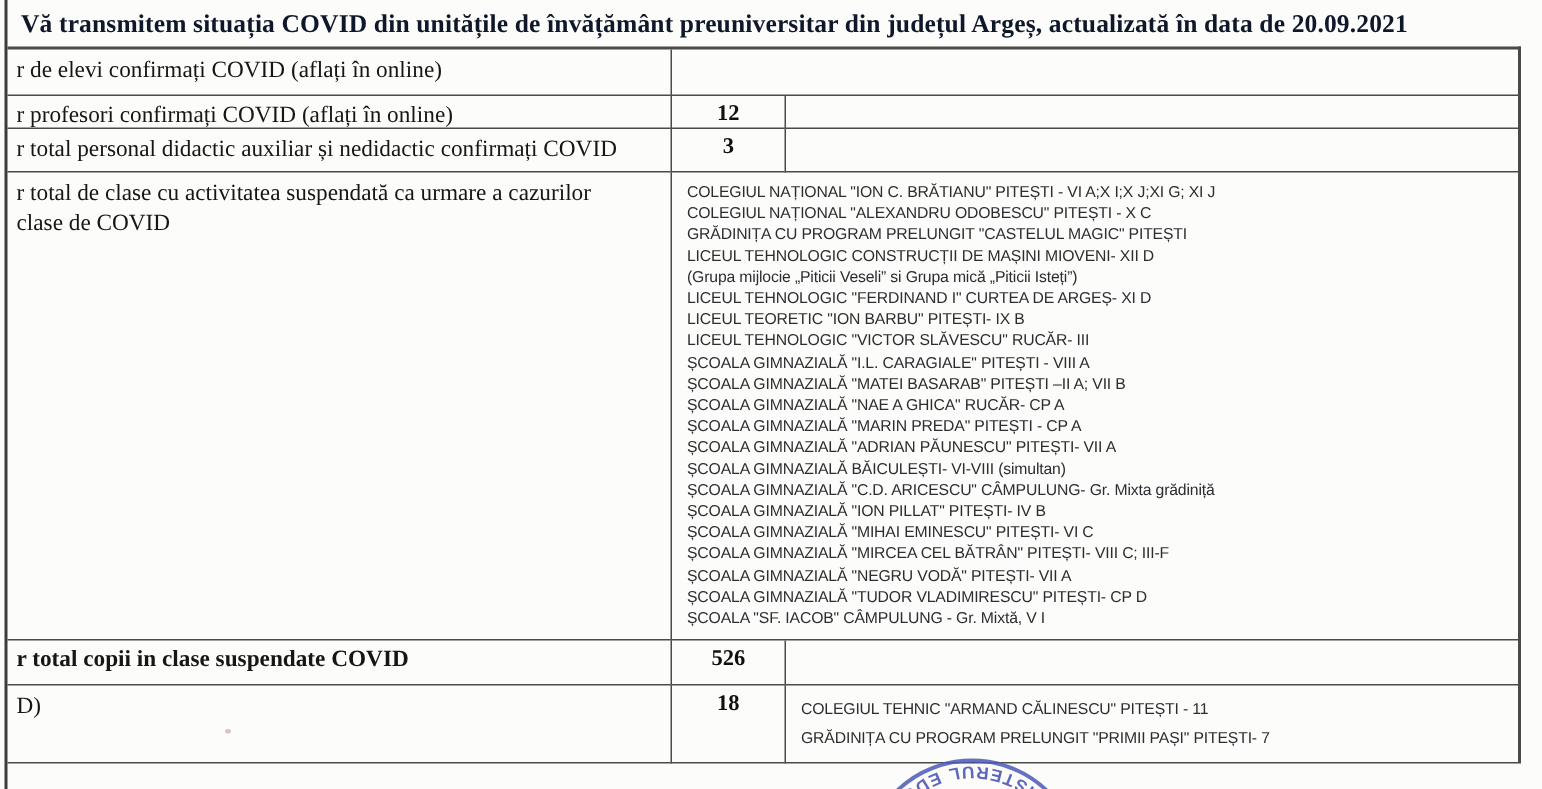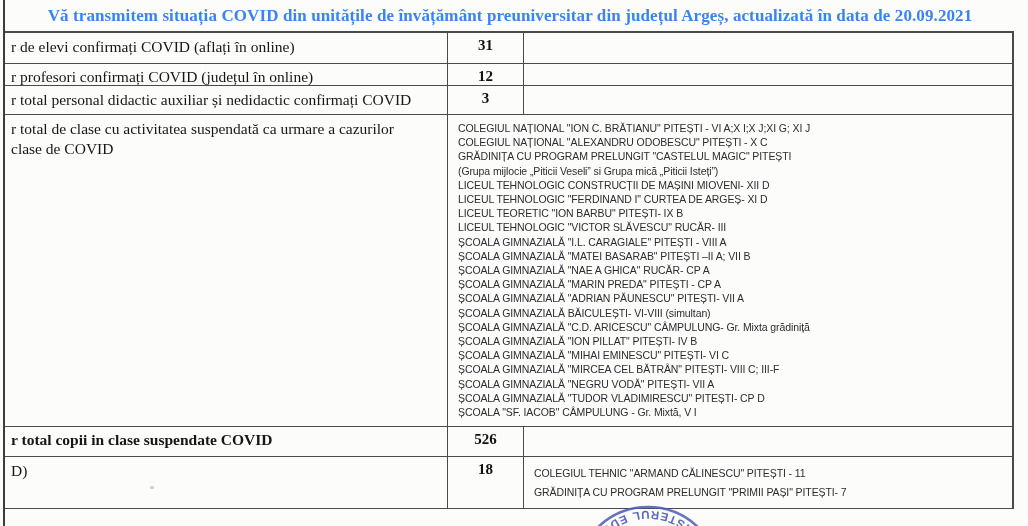--- a/index.html
+++ b/index.html
@@ -10,25 +10,24 @@
     overflow:hidden;
     font-family:"Liberation Serif", serif;
     color:#131313;
   }
   .page-edge-line{
     position:absolute;left:3px;top:0;bottom:0;width:2px;
     background:#3c3c3c;
   }
   .doc-title{
     position:absolute;top:6px;left:14px;right:22px;
-    text-align:center;
     font-weight:bold;
     font-size:17px;
     letter-spacing:.1px;
-    color:#3b82f6;
+    color:#0f172a;
   }
   .covid-table{
     position:absolute;left:5px;top:31px;width:1007px;
     border-top:2px solid #4a4a4a;
     border-right:2px solid #4a4a4a;
   }
   .t-row{display:flex;}
   .t-row > div{box-sizing:border-box;border-bottom:1.6px solid #4a4a4a;}
   .cell-label{
     width:442px;flex:0 0 442px;
@@ -78,27 +77,26 @@
   <div class="page-edge-line"></div>
 
   <div class="doc-title">Vă transmitem situația COVID din unitățile de învățământ preuniversitar din județul Argeș, actualizată în data de 20.09.2021</div>
 
   <div class="covid-table">
 
     <div class="t-row r0">
       <div class="cell-label">
           <div class="line">r de elevi confirmați COVID (aflați în online)</div>
         </div>
-      <div class="cell-value">31</div>
       <div class="cell-details"></div>
     </div>
 
     <div class="t-row r1">
       <div class="cell-label">
-          <div class="line">r profesori confirmați COVID (județul în online)</div>
+          <div class="line">r profesori confirmați COVID (aflați în online)</div>
         </div>
       <div class="cell-value">12</div>
       <div class="cell-details"></div>
     </div>
 
     <div class="t-row r2">
       <div class="cell-label">
           <div class="line">r total personal didactic auxiliar și nedidactic confirmați COVID</div>
         </div>
       <div class="cell-value">3</div>
@@ -107,22 +105,22 @@
 
     <div class="t-row r3">
       <div class="cell-label">
           <div class="line">r total de clase cu activitatea suspendată ca urmare a cazurilor</div>
           <div class="line">clase de COVID</div>
         </div>
       <div class="cell-details">
           <div class="line">COLEGIUL NAȚIONAL "ION C. BRĂTIANU" PITEȘTI  -  VI A;X I;X J;XI G; XI J</div>
           <div class="line">COLEGIUL NAȚIONAL "ALEXANDRU ODOBESCU" PITEȘTI - X C</div>
           <div class="line">GRĂDINIȚA CU PROGRAM PRELUNGIT "CASTELUL MAGIC" PITEȘTI</div>
+          <div class="line">LICEUL TEHNOLOGIC CONSTRUCȚII DE MAȘINI MIOVENI- XII D</div>
           <div class="line">(Grupa mijlocie „Piticii Veseli” si Grupa mică „Piticii Isteți”)</div>
-          <div class="line">LICEUL TEHNOLOGIC CONSTRUCȚII DE MAȘINI MIOVENI- XII D</div>
           <div class="line">LICEUL TEHNOLOGIC "FERDINAND I" CURTEA DE ARGEȘ- XI D</div>
           <div class="line">LICEUL TEORETIC "ION BARBU" PITEȘTI- IX B</div>
           <div class="line">LICEUL TEHNOLOGIC "VICTOR SLĂVESCU" RUCĂR- III</div>
           <div class="line">ȘCOALA GIMNAZIALĂ "I.L. CARAGIALE" PITEȘTI - VIII A</div>
           <div class="line">ȘCOALA GIMNAZIALĂ "MATEI BASARAB" PITEȘTI –II A; VII B</div>
           <div class="line">ȘCOALA GIMNAZIALĂ "NAE A GHICA" RUCĂR- CP A</div>
           <div class="line">ȘCOALA GIMNAZIALĂ "MARIN PREDA" PITEȘTI - CP A</div>
           <div class="line">ȘCOALA GIMNAZIALĂ "ADRIAN PĂUNESCU" PITEȘTI- VII A</div>
           <div class="line">ȘCOALA GIMNAZIALĂ BĂICULEȘTI- VI-VIII (simultan)</div>
           <div class="line">ȘCOALA GIMNAZIALĂ "C.D. ARICESCU" CÂMPULUNG- Gr. Mixta grădiniță</div>

